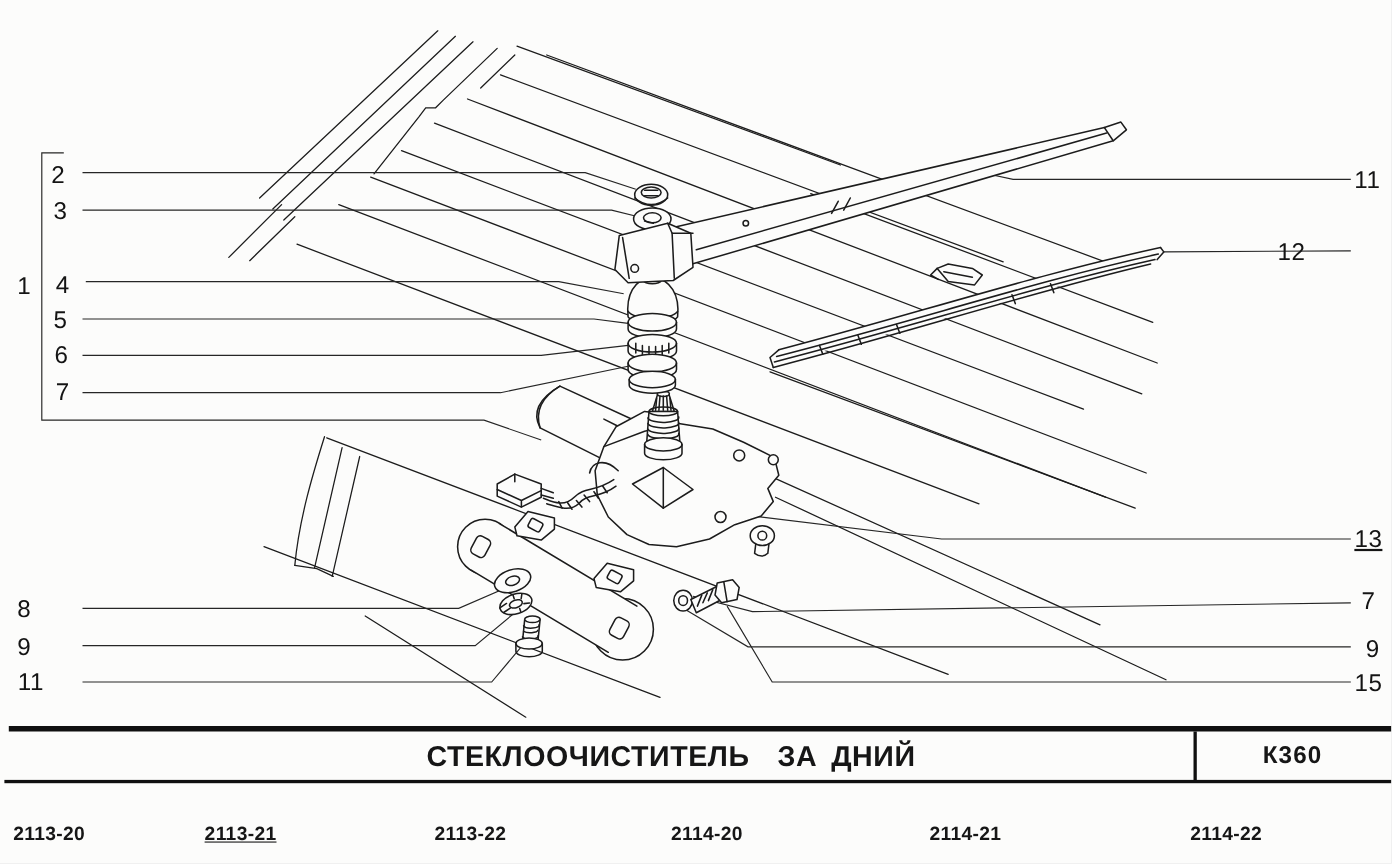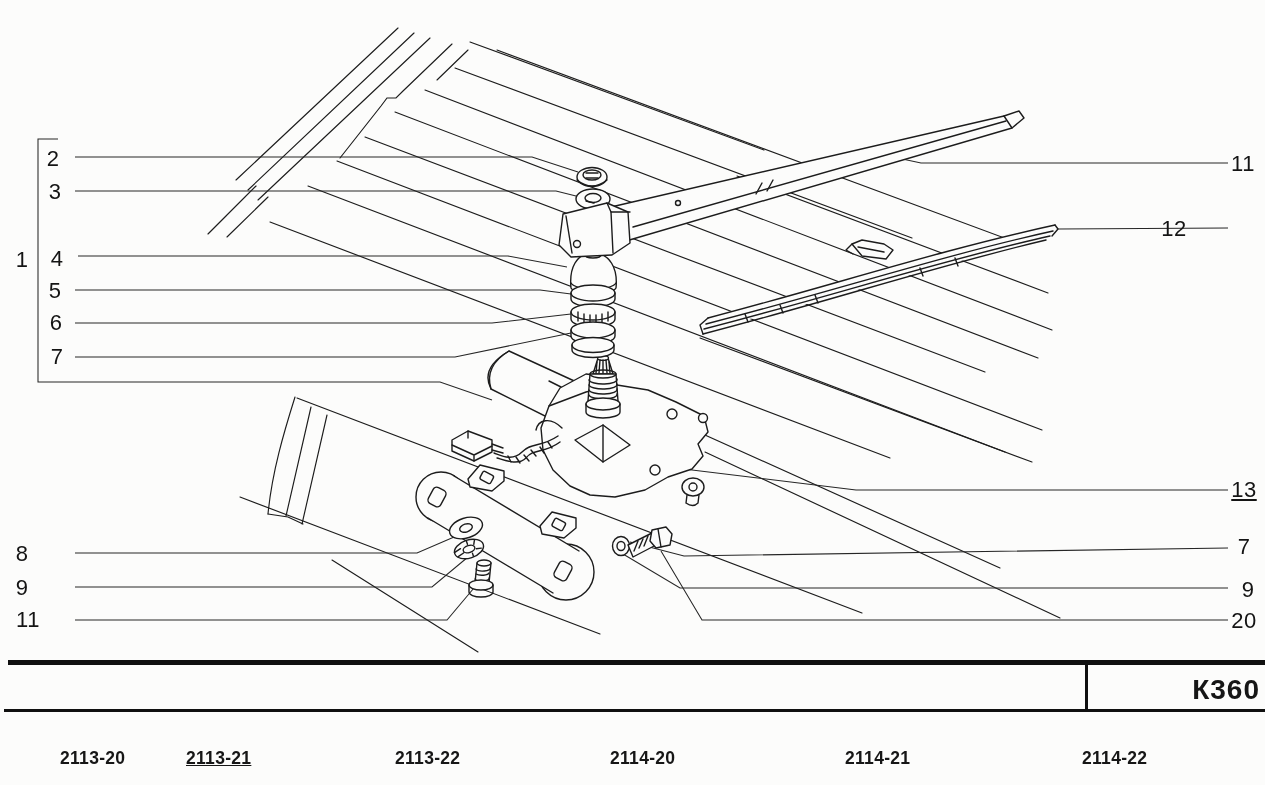--- a/index.html
+++ b/index.html
@@ -9,22 +9,22 @@
   .ln{stroke:#1c1c1c;stroke-width:1.15;fill:none;stroke-linecap:round;}
   .pt{stroke:#1c1c1c;stroke-width:1.4;fill:none;stroke-linejoin:round;stroke-linecap:round;}
   .wf{stroke:#1c1c1c;stroke-width:1.4;fill:#fcfcfb;stroke-linejoin:round;}
   .ld{stroke:#262626;stroke-width:1.05;fill:none;}
   .co{position:absolute;width:44px;height:24px;text-align:center;
       font-size:22px;letter-spacing:0.5px;color:#141414;}
   .band{position:absolute;background:#101010;}
   .vdiv{position:absolute;background:#101010;}
   .title{position:absolute;left:330px;top:672px;width:560px;text-align:center;
          font-size:26px;font-weight:bold;white-space:pre;word-spacing:5px;letter-spacing:0.5px;}
-  .code{position:absolute;left:1090px;top:674px;width:170px;text-align:right;
-        font-size:28px;font-weight:bold;letter-spacing:1px;}
+  .code{position:absolute;left:1090px;top:674px;width:170px;text-align:center;
+        font-size:22px;font-weight:bold;letter-spacing:1px;}
   .model{position:absolute;top:748px;font-size:17.5px;font-weight:bold;letter-spacing:0.3px;}
 </style>
 </head>
 <body>
 
 <div class="page">
 
   <svg width="1265" height="658" viewBox="0 0 1265 658">
 
     <g>
@@ -252,27 +252,28 @@
   <span class="co" style="left:34px;top:310px;">6</span>
   <span class="co" style="left:35px;top:344px;">7</span>
   <span class="co" style="left:0px;top:541px;">8</span>
   <span class="co" style="left:0px;top:575px;">9</span>
   <span class="co" style="left:6px;top:607px;">11</span>
   <span class="co" style="left:1221px;top:151px;">11</span>
   <span class="co" style="left:1152px;top:216px;">12</span>
   <span class="co" style="left:1222px;top:477px;text-decoration:underline;">13</span>
   <span class="co" style="left:1222px;top:534px;">7</span>
   <span class="co" style="left:1226px;top:577px;">9</span>
-  <span class="co" style="left:1222px;top:608px;">20</span>
+  <span class="co" style="left:1222px;top:608px;">15</span>
 
   <div class="band" style="left:8px;top:660px;width:1257px;height:5px;"></div>
+  <div class="title">СТЕКЛООЧИСТИТЕЛЬ  ЗА ДНИЙ</div>
   <div class="vdiv" style="left:1085px;top:665px;width:3px;height:45px;"></div>
   <div class="code">К360</div>
   <div class="band" style="left:4px;top:709px;width:1261px;height:3px;"></div>
 
-  <span class="model" style="left:12px;margin-left:48px;">2113-20</span>
+  <span class="model" style="left:12px;">2113-20</span>
   <span class="model" style="left:186px;text-decoration:underline;">2113-21</span>
   <span class="model" style="left:395px;">2113-22</span>
   <span class="model" style="left:610px;">2114-20</span>
   <span class="model" style="left:845px;text-align:center;">2114-21</span>
   <span class="model" style="left:1082px;">2114-22</span>
 
 </div>
 
 </body></html>

